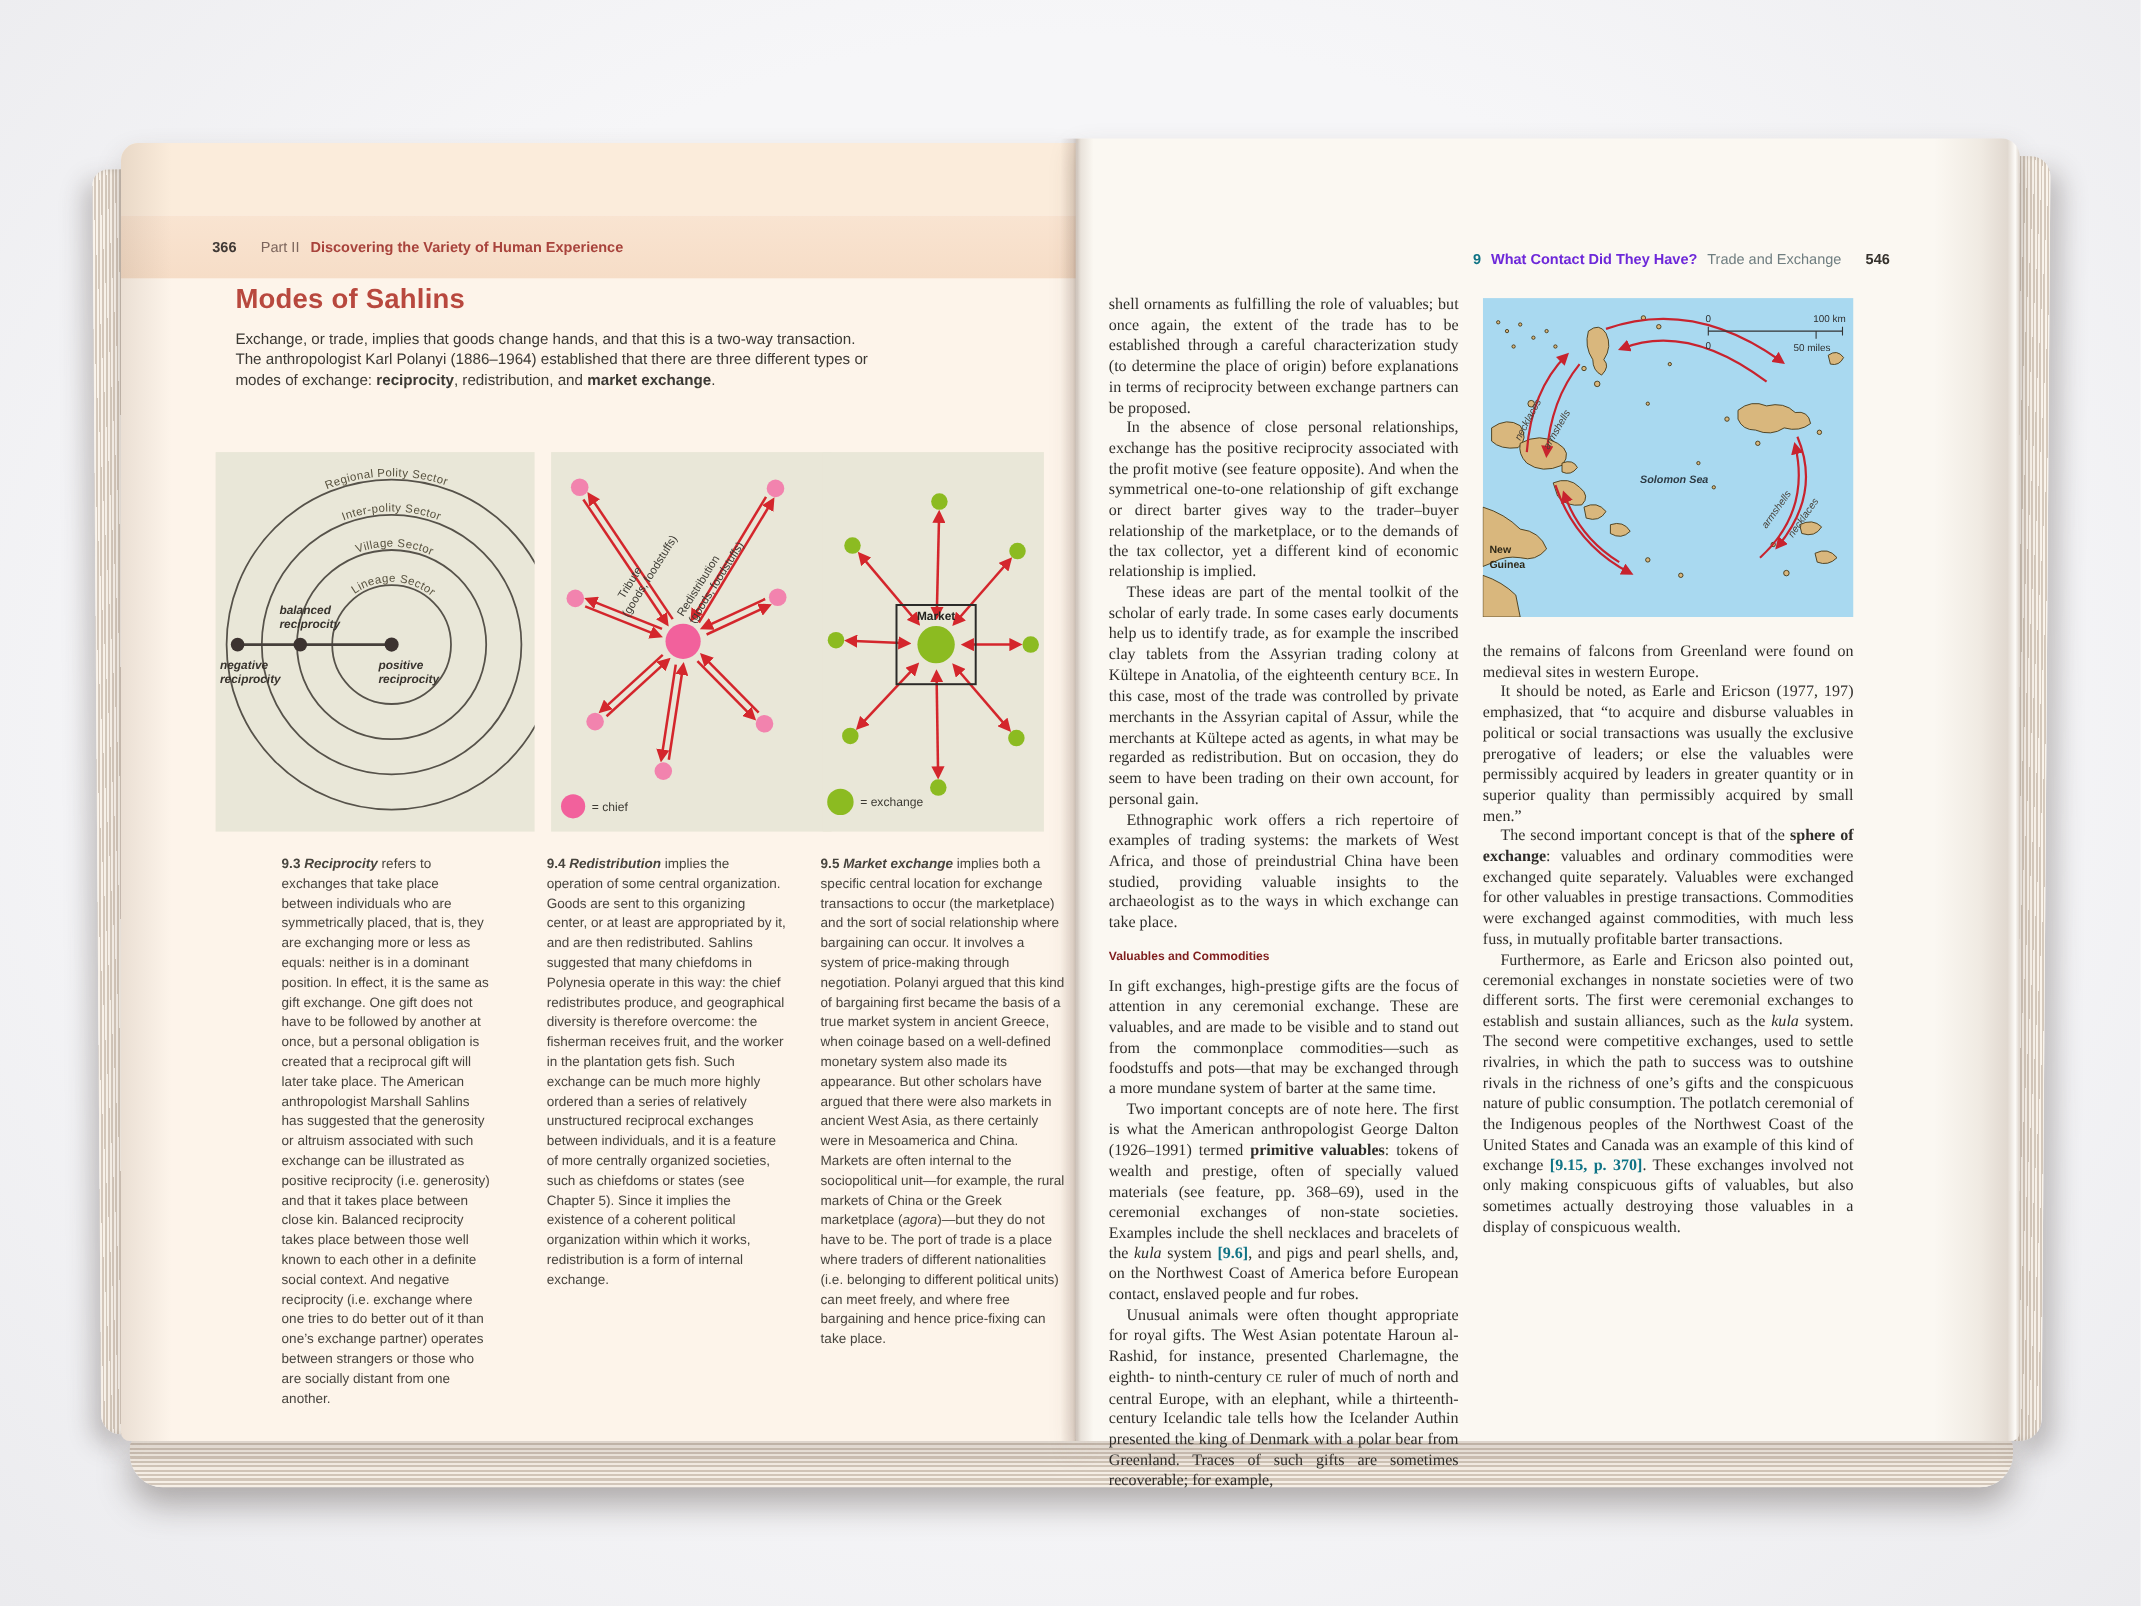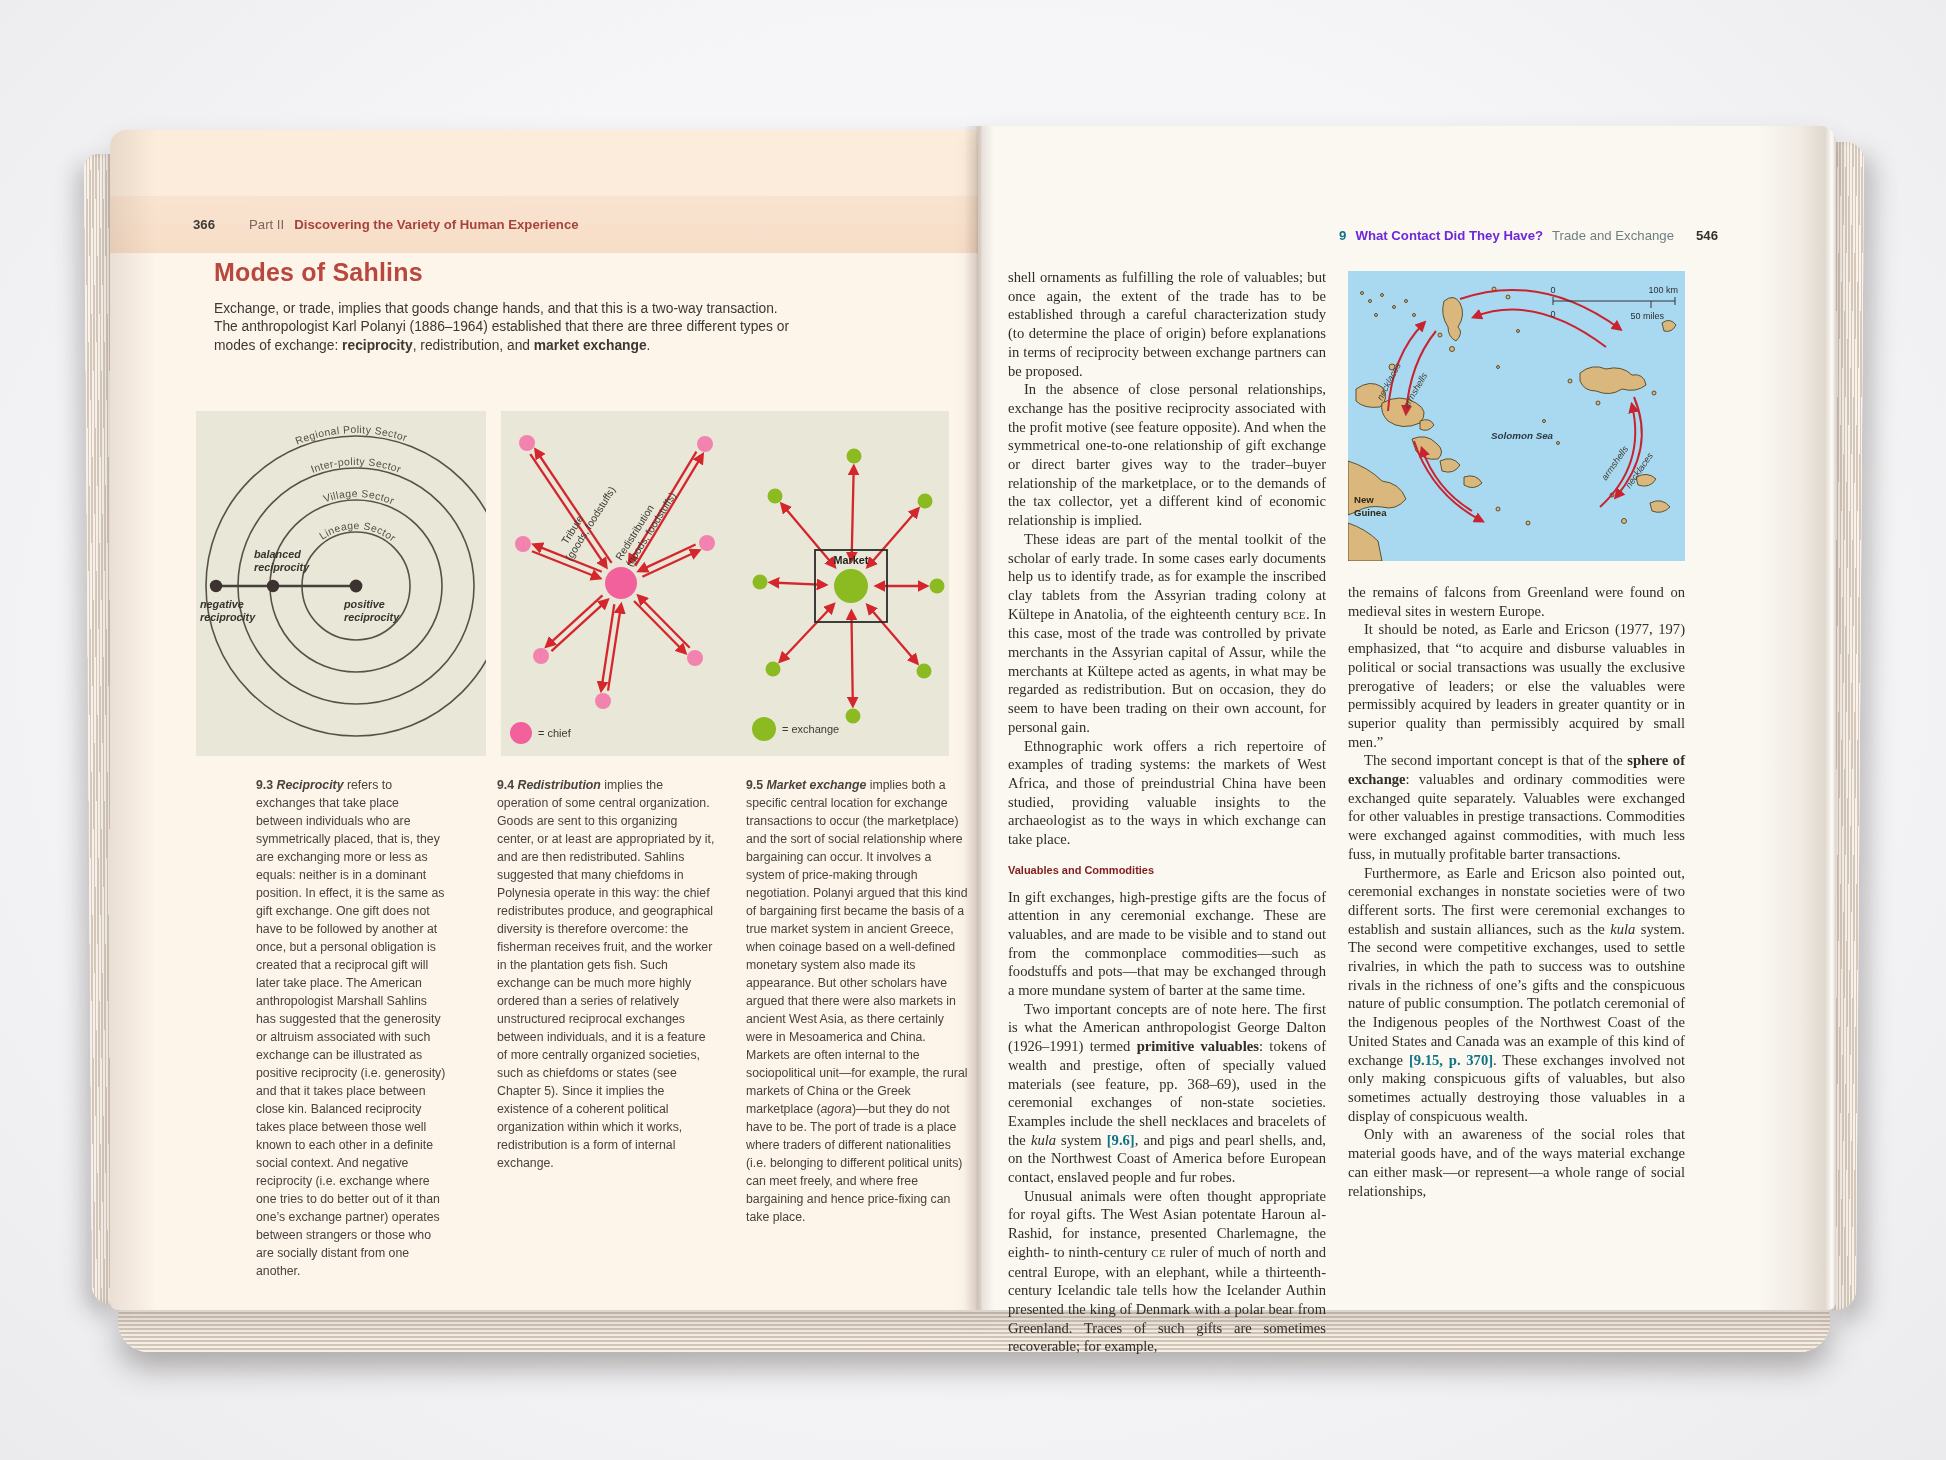--- a/index.html
+++ b/index.html
@@ -40,21 +40,21 @@
      background:linear-gradient(90deg,rgba(0,0,0,0),rgba(140,110,85,.10) 55%,rgba(120,90,70,.20) 86%,rgba(255,255,255,.45) 95%,rgba(120,90,70,.24));}
   .gutter{position:absolute;left:876px;top:14px;width:30px;height:1184px;z-index:5;pointer-events:none;
      background:linear-gradient(90deg,rgba(110,80,60,0),rgba(110,80,60,.15) 38%,rgba(88,60,45,.27) 50%,rgba(110,80,60,.13) 62%,rgba(110,80,60,0));}
 
   
   .lp-top{position:absolute;top:0;left:0;width:100%;height:66px;background:#fbecdb;border-radius:16px 0 0 0;}
   .lp-band{position:absolute;top:66px;left:0;width:100%;height:57px;
      background:linear-gradient(#f9e4d1,#f6ddc7);
      display:flex;align-items:center;font-size:13.2px;}
   .lp-num{margin-left:83px;font-weight:700;color:#3f3834;}
-  .lp-part{margin-left:34px;color:#7c655c;}
+  .lp-part{margin-left:22px;color:#7c655c;}
   .lp-part-title{margin-left:10px;font-weight:700;color:#a8433c;}
   .lp-title{position:absolute;left:104px;top:128px;margin:0;
      font-size:25px;font-weight:700;color:#b8483e;letter-spacing:.2px;}
   .lp-intro{position:absolute;left:104px;top:170px;width:578px;margin:0;
      font-size:13.8px;line-height:18.4px;color:#3b3934;}
   .panel{position:absolute;top:281px;height:345px;background:#e9e7d8;}
   .panel-1{left:86px;width:290px;}
   .panel-2{left:391px;width:255px;}
   .panel-3{left:638px;width:201px;}
   .panel svg{display:block;width:100%;height:100%;}
@@ -344,20 +344,19 @@
               <text class="map-scale" x="205" y="46" text-anchor="middle">0</text>
               <text class="map-scale" x="316" y="48" text-anchor="end">50 miles</text>
             </g>
           </svg>
         </div>
         <div class="serif col2-text">
             <p class="para"><span>the remains of falcons from Greenland were found on medieval sites in western Europe.</span></p>
             <p class="para ind"><span>It should be noted, as Earle and Ericson (1977, 197) emphasized, that “to acquire and disburse valuables in political or social transactions was usually the exclusive prerogative of leaders; or else the valuables were permissibly acquired by leaders in greater quantity or in superior quality than permissibly acquired by small men.”</span></p>
             <p class="para ind"><span>The second important concept is that of the </span><span class="b">sphere of exchange</span><span>: valuables and ordinary commodities were exchanged quite separately. Valuables were exchanged for other valuables in prestige transactions. Commodities were exchanged against commodities, with much less fuss, in mutually profitable barter transactions.</span></p>
             <p class="para ind"><span>Furthermore, as Earle and Ericson also pointed out, ceremonial exchanges in nonstate societies were of two different sorts. The first were ceremonial exchanges to establish and sustain alliances, such as the </span><span class="i">kula</span><span> system. The second were competitive exchanges, used to settle rivalries, in which the path to success was to outshine rivals in the richness of one’s gifts and the conspicuous nature of public consumption. The potlatch ceremonial of the Indigenous peoples of the Northwest Coast of the United States and Canada was an example of this kind of exchange </span><span class="b c-teal">[9.15</span><span class="b c-teal">, p. 370]</span><span>. These exchanges involved not only making conspicuous gifts of valuables, but also sometimes actually destroying those valuables in a display of conspicuous wealth.</span></p>
-            <p class="para ind"><span>Only with an awareness of the social roles that material goods have, and of the ways material exchange can either mask—or represent—a whole range of social relationships,</span></p>
           </div>
       </div>
     </div>
 
     <div class="gutter"></div>
   </div>
 </div>
 
 </body></html>

